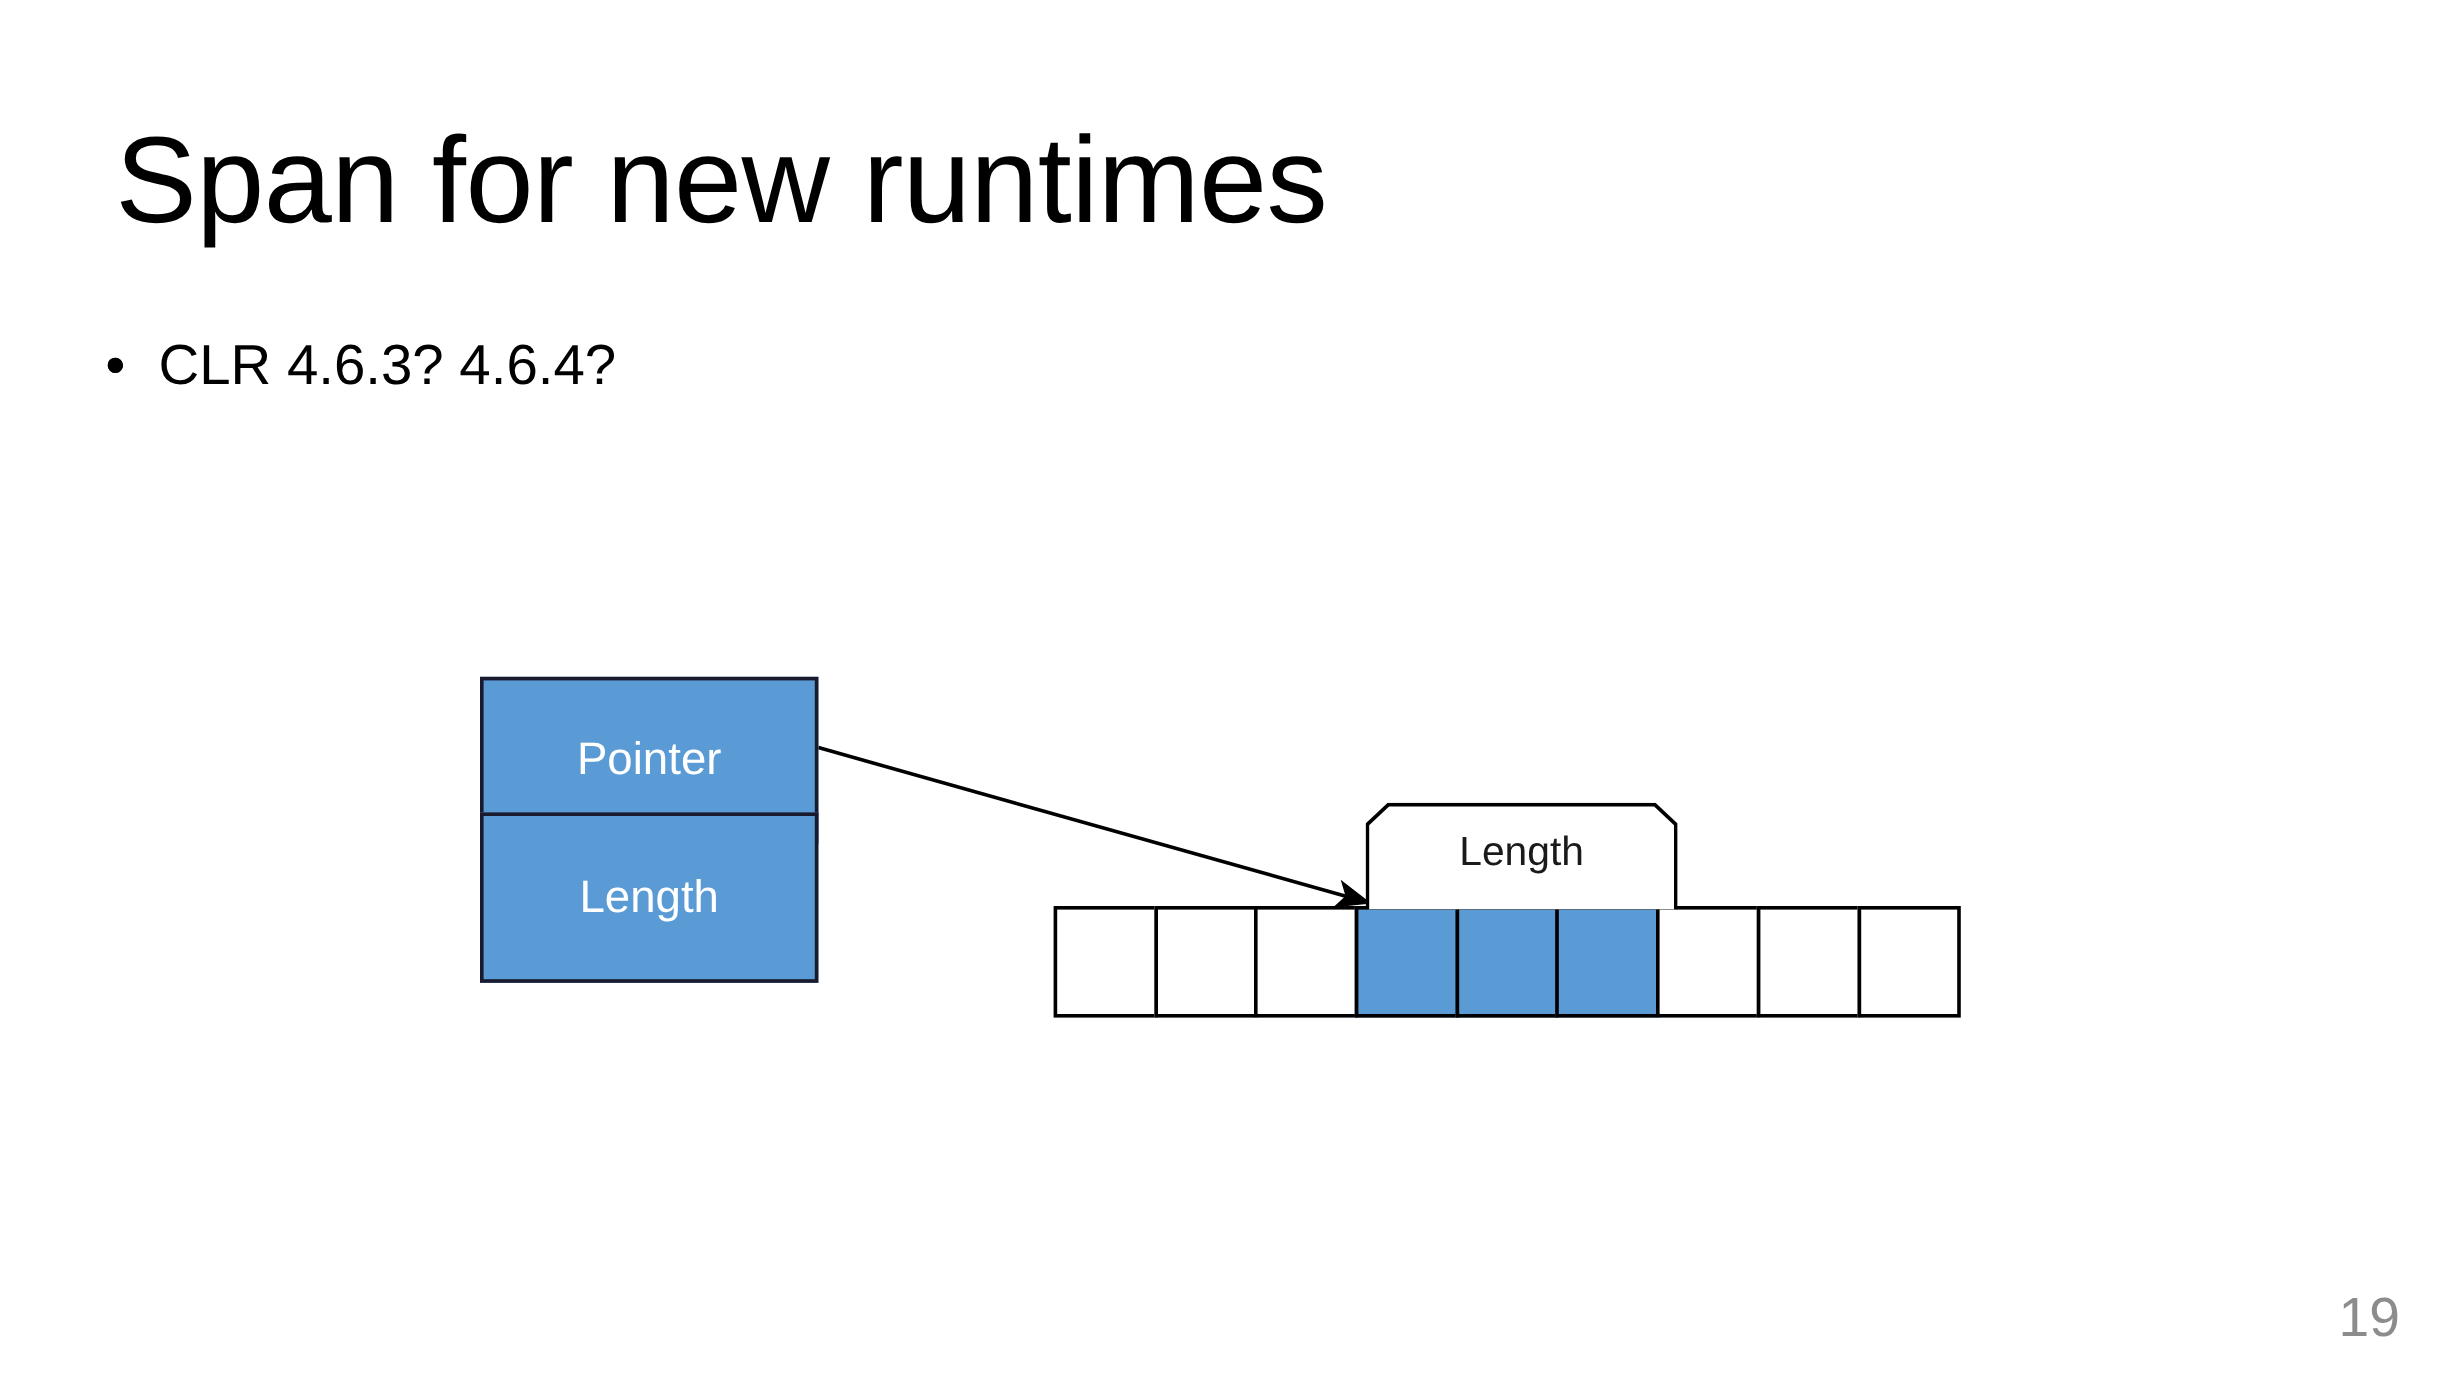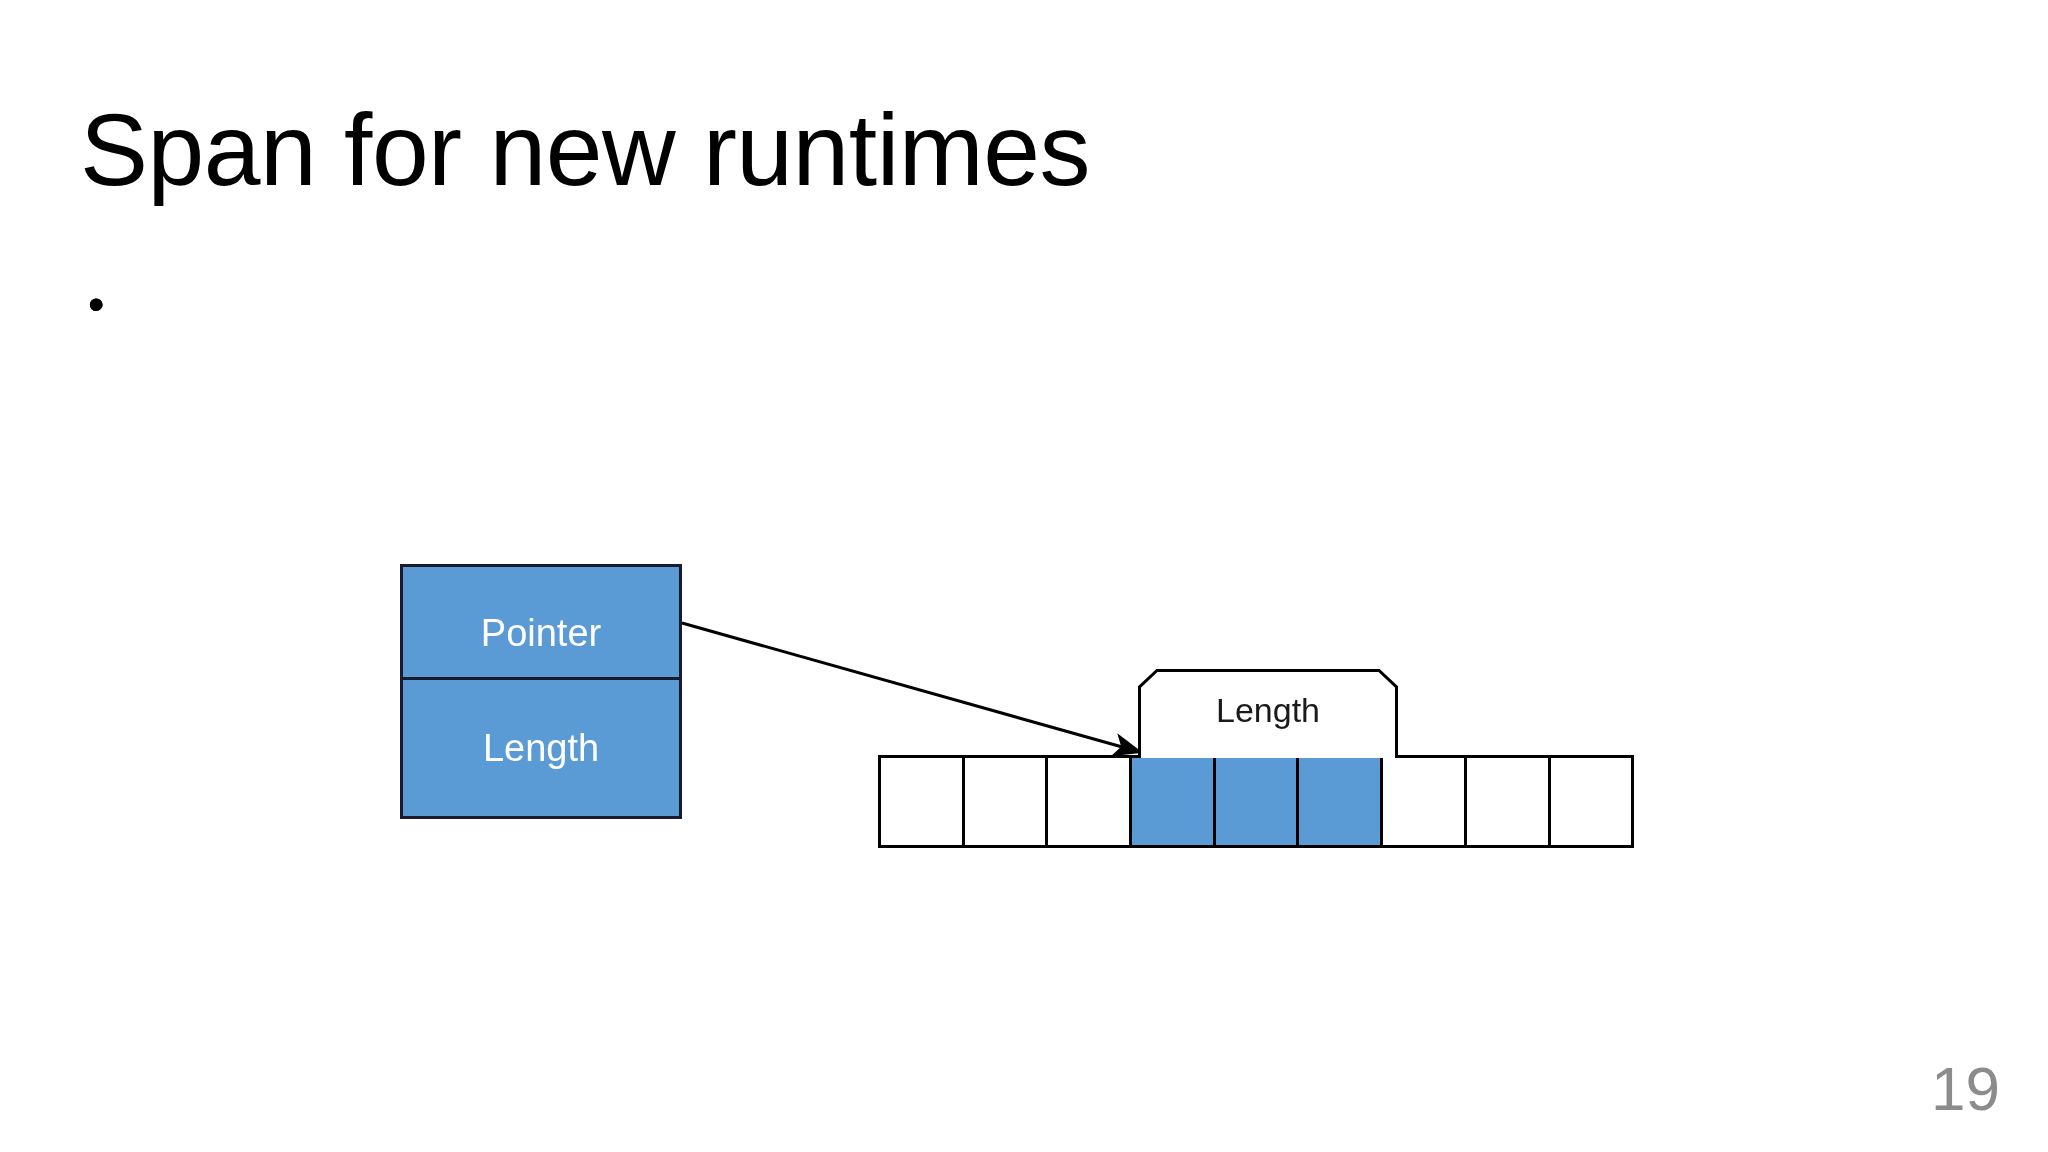--- a/index.html
+++ b/index.html
@@ -16,21 +16,21 @@
     position: relative;
     width: 2048px;
     height: 1152px;
     background: #ffffff;
     overflow: hidden;
   }
 
   
   #slide-title {
     position: absolute;
-    left: 80px;
+    left: 96px;
     top: 96px;
     width: 1700px;
     font-size: 102px;
     line-height: 1.06;
     font-weight: 400;
     color: #000000;
     letter-spacing: -0.5px;
     white-space: nowrap;
   }
 
@@ -139,37 +139,38 @@
     font-size: 34px;
     color: #1a1a1a;
     font-family: "Liberation Sans", sans-serif;
   }
 
   
   #page-number {
     position: absolute;
     right: 48px;
     bottom: 28px;
-    font-size: 62px;
+    font-size: 46px;
     color: #8c8c8c;
   }
 </style>
 </head>
 <body>
 
 <div id="slide">
 
   <div id="slide-title">Span for new runtimes</div>
 
   <ul id="bullet-list">
     <li class="bullet-item">
       <span class="bullet-dot">•</span>
     </li>
     <li class="bullet-item">
       <span class="bullet-dot">•</span>
+      <span>CLR 4.6.3? 4.6.4?</span>
     </li>
   </ul>
 
   <svg id="diagram" viewBox="0 0 2048 1152" xmlns="http://www.w3.org/2000/svg">
     <defs>
       <marker id="arrowhead" markerWidth="10" markerHeight="8" refX="9" refY="4" orient="auto" markerUnits="strokeWidth">
         <path d="M0,0 L10,4 L0,8 L2.5,4 Z" fill="#000000"></path>
       </marker>
     </defs>
     <line x1="682" y1="623" x2="1140" y2="752" stroke="#000000" stroke-width="3" marker-end="url(#arrowhead)"></line>

